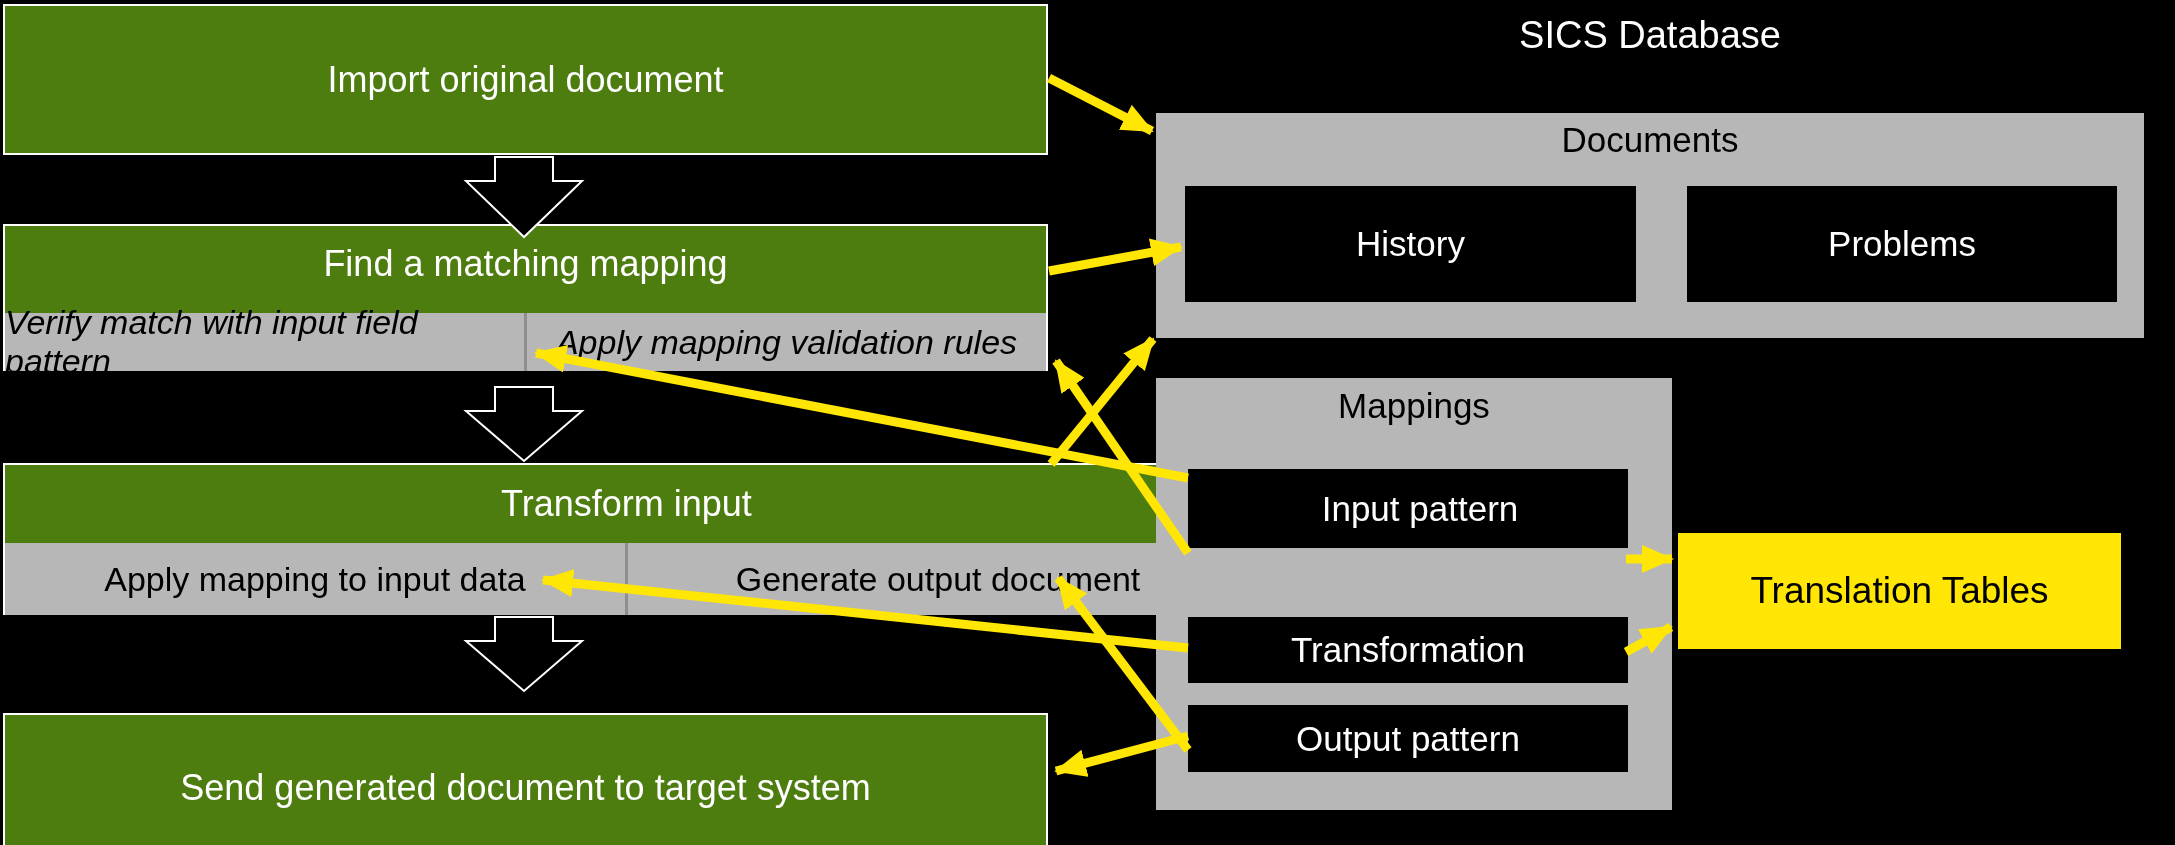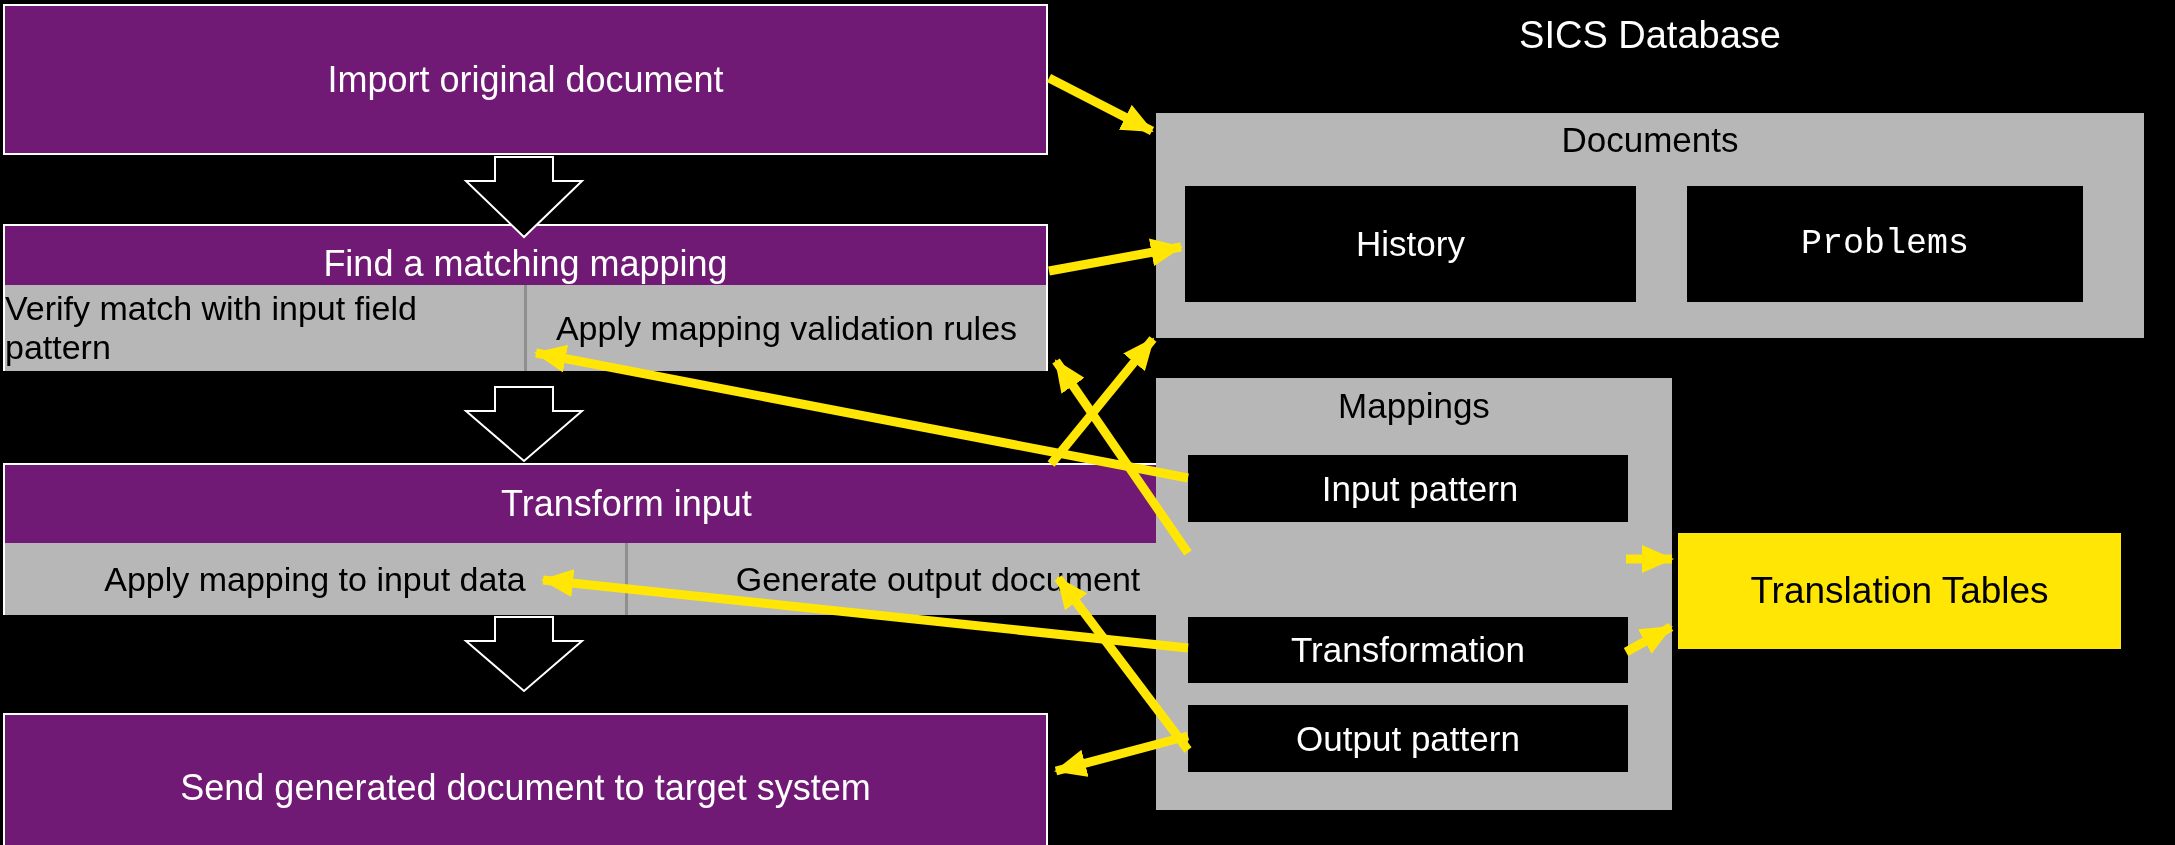--- a/index.html
+++ b/index.html
@@ -10,21 +10,21 @@
     --white:#ffffff;
   }
   html,body{margin:0;padding:0;background:var(--bg);}
   body{font-family:"Liberation Sans", sans-serif;}
   #canvas{
     position:relative;width:2175px;height:845px;background:var(--bg);
     overflow:hidden;
   }
   
   .fbox{
-    position:absolute;background:#701a75;border:2px solid var(--white);
+    position:absolute;background:#4d7c0f;border:2px solid var(--white);
     box-sizing:border-box;
   }
   .fbox.nobottom{border-bottom:none;}
   .ftitle{
     display:flex;align-items:center;justify-content:center;
     color:var(--white);font-size:36px;width:100%;
   }
   .subrow{
     position:absolute;left:0;right:0;bottom:0;display:flex;
     background:var(--gray);
@@ -59,21 +59,21 @@
 <body>
 
 <div id="canvas">
 
   <div class="fbox" style="left:3px;top:4px;width:1045px;height:151px;">
     <div class="ftitle" style="height:100%;">Import original document</div>
   </div>
 
   <div class="fbox nobottom" style="left:3px;top:224px;width:1045px;height:147px;">
     <div class="ftitle" style="height:75px;">Find a matching mapping</div>
-    <div class="subrow" style="height:86px;">
+    <div class="subrow" style="height:58px;font-style:italic;">
       <div class="subcell">Verify match with input field pattern</div>
       <div class="subdivider"></div>
       <div class="subcell">Apply mapping validation rules</div>
     </div>
   </div>
 
   <div class="fbox nobottom" style="left:3px;top:463px;width:1247px;height:152px;">
     <div class="ftitle" style="height:78px;">Transform input</div>
     <div class="subrow" style="height:72px;">
       <div class="subcell">Apply mapping to input data</div>
@@ -84,25 +84,25 @@
 
   <div class="fbox" style="left:3px;top:693px;width:1045px;height:150px;margin-top:20px;">
     <div class="ftitle" style="height:100%;">Send generated document to target system</div>
   </div>
 
   <div id="sics-title">SICS Database</div>
 
   <div class="groupbox" style="left:1156px;top:113px;width:988px;height:225px;"></div>
   <div class="grouplabel" style="left:1156px;top:120px;width:988px;">Documents</div>
   <div class="innerbox" style="left:1185px;top:186px;width:451px;height:116px;">History</div>
-  <div class="innerbox" style="left:1687px;top:186px;width:396px;height:116px;font-family:Liberation Mono, monospace;">Problems</div>
+  <div class="innerbox" style="left:1687px;top:186px;width:430px;height:116px;">Problems</div>
 
   <div class="groupbox" style="left:1156px;top:378px;width:516px;height:432px;"></div>
   <div class="grouplabel" style="left:1156px;top:386px;width:516px;">Mappings</div>
-  <div class="innerbox" style="left:1188px;top:455px;width:440px;height:67px;padding-left:24px;">Input pattern</div>
+  <div class="innerbox" style="left:1188px;top:469px;width:440px;height:79px;padding-left:24px;">Input pattern</div>
   <div class="innerbox" style="left:1188px;top:617px;width:440px;height:66px;">Transformation</div>
   <div class="innerbox" style="left:1188px;top:705px;width:440px;height:67px;">Output pattern</div>
 
   <div id="translation-box">Translation Tables</div>
 
   <svg id="overlay" viewBox="0 0 2175 845">
     <defs>
       <marker id="yhead" markerUnits="userSpaceOnUse" markerWidth="32" markerHeight="28" viewBox="0 0 32 28" refX="30" refY="14" orient="auto">
         <path id="yhead-path" d="M0,0 L32,14 L0,28 Z" fill="#ffe605"></path>
       </marker>

